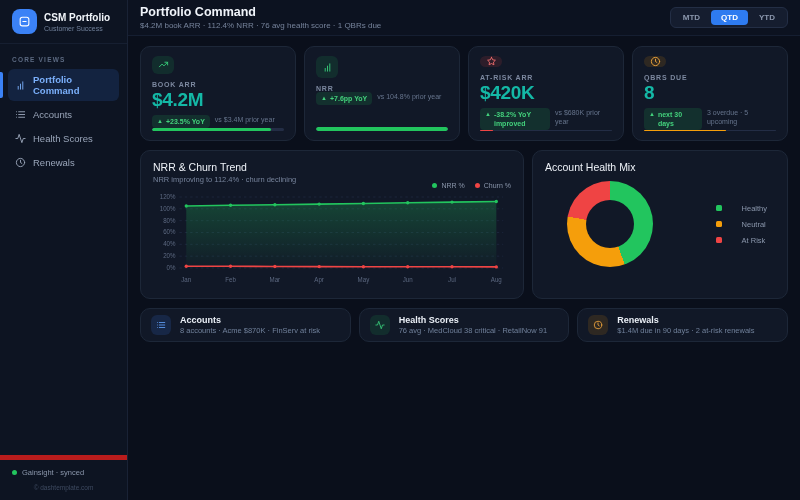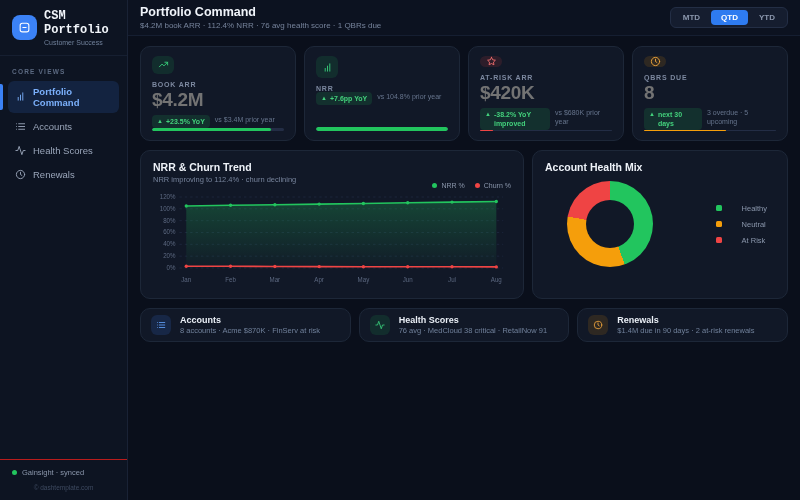--- a/index.html
+++ b/index.html
@@ -17,41 +17,41 @@
   }
   .side-head {
     display:flex; align-items:center; gap:7px;
     padding:9px 10px 9px 12px; border-bottom:1px solid #161f31;
   }
   .logo {
     width:25px; height:25px; border-radius:8px; background:#3b82f6;
     display:flex; align-items:center; justify-content:center; color:#fff; flex:0 0 auto;
   }
   .logo svg { width:13px; height:13px; }
-  .side-title { font-size:12px; font-weight:bold; color:#f1f5fa; line-height:1.2;font-family:Liberation Mono, monospace; }
+  .side-title { font-size:10px; font-weight:bold; color:#f1f5fa; line-height:1.2; }
   .side-sub { font-size:7px; color:#70809a; margin-top:1px; }
   .section-label {
     font-size:6.5px; letter-spacing:1.2px; color:#5c6a82; font-weight:bold;
     margin:12px 12px 6px;
   }
   .nav { display:flex; flex-direction:column; gap:3px; padding:0 8px; }
   .nav-item {
     position:relative; display:flex; align-items:center; gap:7px;
     padding:5px 7px; border-radius:6px; color:#9aa6ba; font-size:9.5px;
     cursor:pointer;
   }
   .nav-item svg { width:11px; height:11px; flex:0 0 auto; }
   .nav-item.active { background:rgba(59,130,246,0.14); color:#7bb0fb; font-weight:bold; }
   .nav-item.active::before {
     content:""; position:absolute; left:-8px; top:3px; bottom:3px; width:2.5px;
     background:#3b82f6; border-radius:0 2px 2px 0;
   }
   .side-spacer { flex:1; }
   .sync-row {
-    border-top:1px solid #b91c1c; padding:8px 12px 3px;
+    border-top:5px solid #b91c1c; padding:8px 12px 3px;
     display:flex; align-items:center; gap:5px; font-size:7.5px; color:#8a96ab;
   }
   .sync-dot { width:5px; height:5px; border-radius:50%; background:#22c55e; }
   .copyright { text-align:center; font-size:6.5px; color:#3e4a60; padding:4px 0 9px; }
 
   
   .main { flex:1; display:flex; flex-direction:column; min-width:0; }
   .top-bar {
     height:36px; min-height:36px; background:#0c1220; border-bottom:1px solid #151e31;
     display:flex; align-items:center; justify-content:space-between; padding:0 12px;
@@ -78,36 +78,36 @@
   .kpi-card { padding:9px 11px; height:95px; display:flex; flex-direction:column; }
   .kpi-icon {
     width:22px; height:22px; border-radius:6px;
     display:flex; align-items:center; justify-content:center;
   }
   .kpi-icon svg { width:11px; height:11px; }
   .kpi-label {
     margin-top:7px; font-size:7px; letter-spacing:0.8px; font-weight:bold;
     color:#7d89a0; text-transform:uppercase;
   }
-  .kpi-value { font-size:19px; font-weight:bold; color:#737373; margin:1px 0 4px; letter-spacing:-0.3px; }
+  .kpi-value { font-size:19px; font-weight:bold; color:#14b8a6; margin:1px 0 4px; letter-spacing:-0.3px; }
   .kpi-badge-row { display:flex; gap:5px; align-items:flex-start; }
   .kpi-badge {
     background:rgba(34,197,94,0.14); color:#43d17c; font-size:7px; font-weight:bold;
     padding:2px 5px; border-radius:4px; display:flex; gap:3px; align-items:flex-start;
     line-height:1.3; max-width:70px;
   }
   .caret { font-size:6px; line-height:1.4; }
   .kpi-note { font-size:7px; color:#66748c; line-height:1.3; max-width:70px; }
   .kpi-bar { margin-top:auto; height:4px; border-radius:2px; background:#232d45; overflow:hidden; }
   .kpi-bar-fill { height:100%; border-radius:2px; }
 
   
   .mid-row { display:grid; grid-template-columns:1.5fr 1fr; gap:8px; }
   .panel { position:relative; padding:10px 12px; height:149px; }
-  .panel-title { font-size:10.5px; font-weight:bold; color:#eef2f8; }
+  .panel-title { font-size:10.5px; font-weight:normal; color:#eef2f8; }
   .panel-sub { font-size:7.5px; color:#76839b; margin-top:2px; }
   .chart-legend {
     position:absolute; top:31px; right:12px; display:flex; gap:10px; align-items:center;
   }
   .legend-item { display:flex; gap:4px; align-items:center; font-size:7px; color:#8a96ab; }
   .legend-dot { width:5px; height:5px; border-radius:50%; }
   .chart-svg { width:100%; height:98px; margin-top:6px; display:block; }
 
   .health-body { display:flex; align-items:center; margin-top:8px; padding:0 8px 0 22px; gap:0; }
   .donut-wrap { position:relative; width:86px; height:86px; flex:0 0 auto; }

